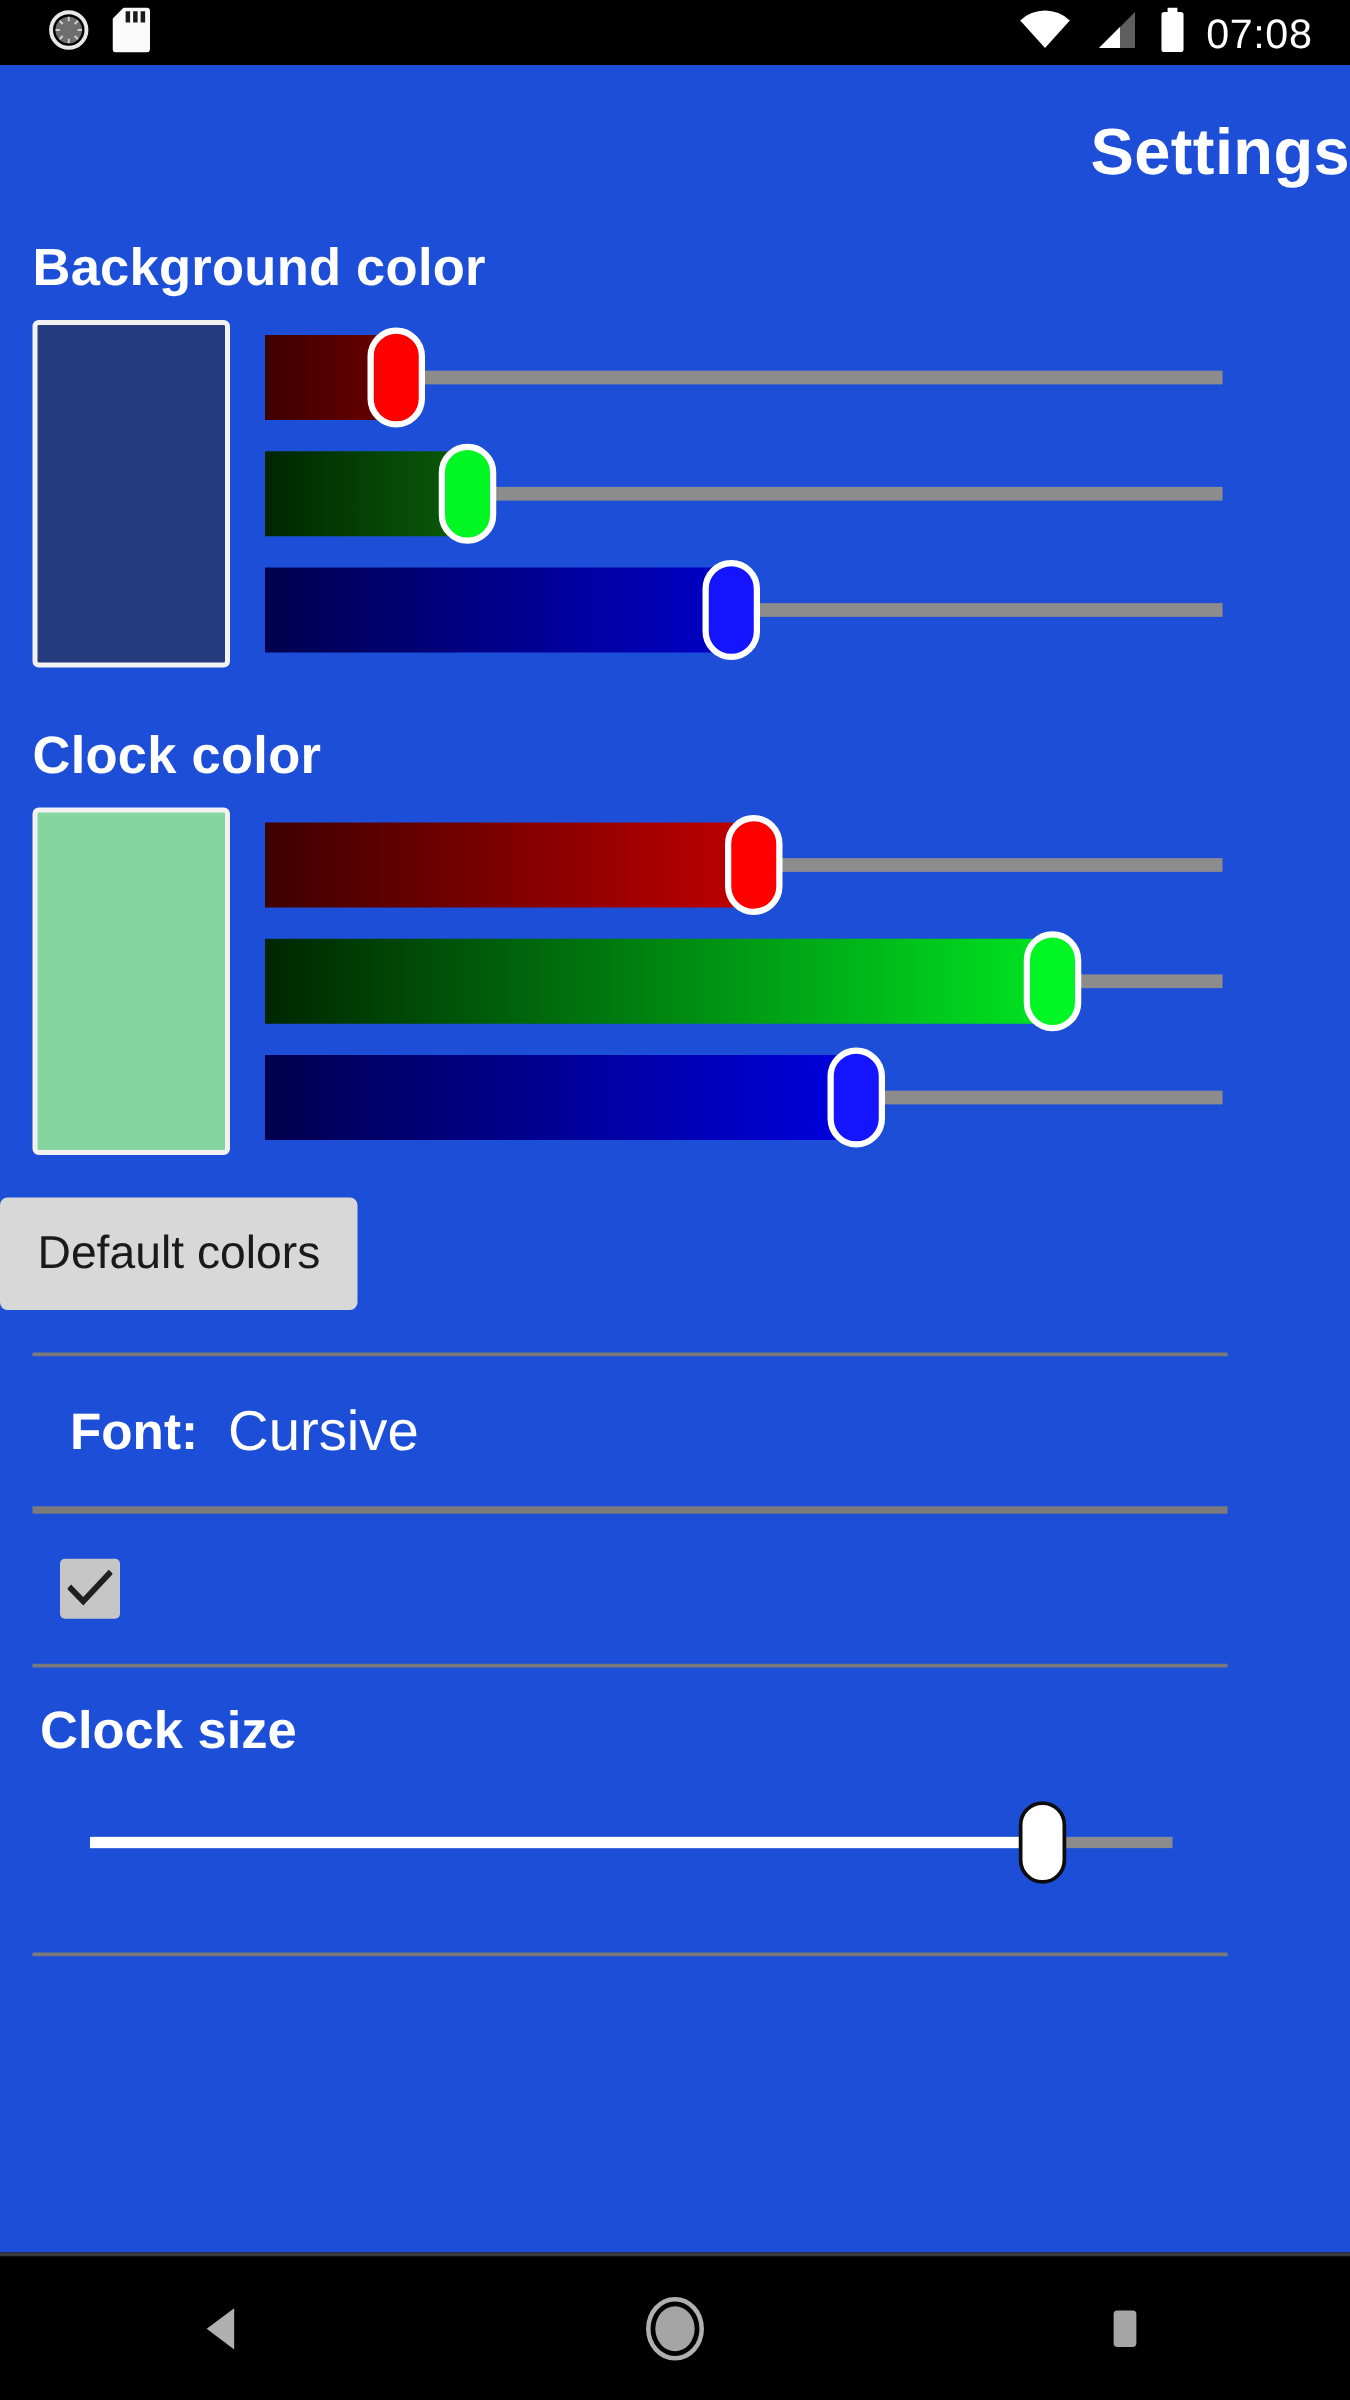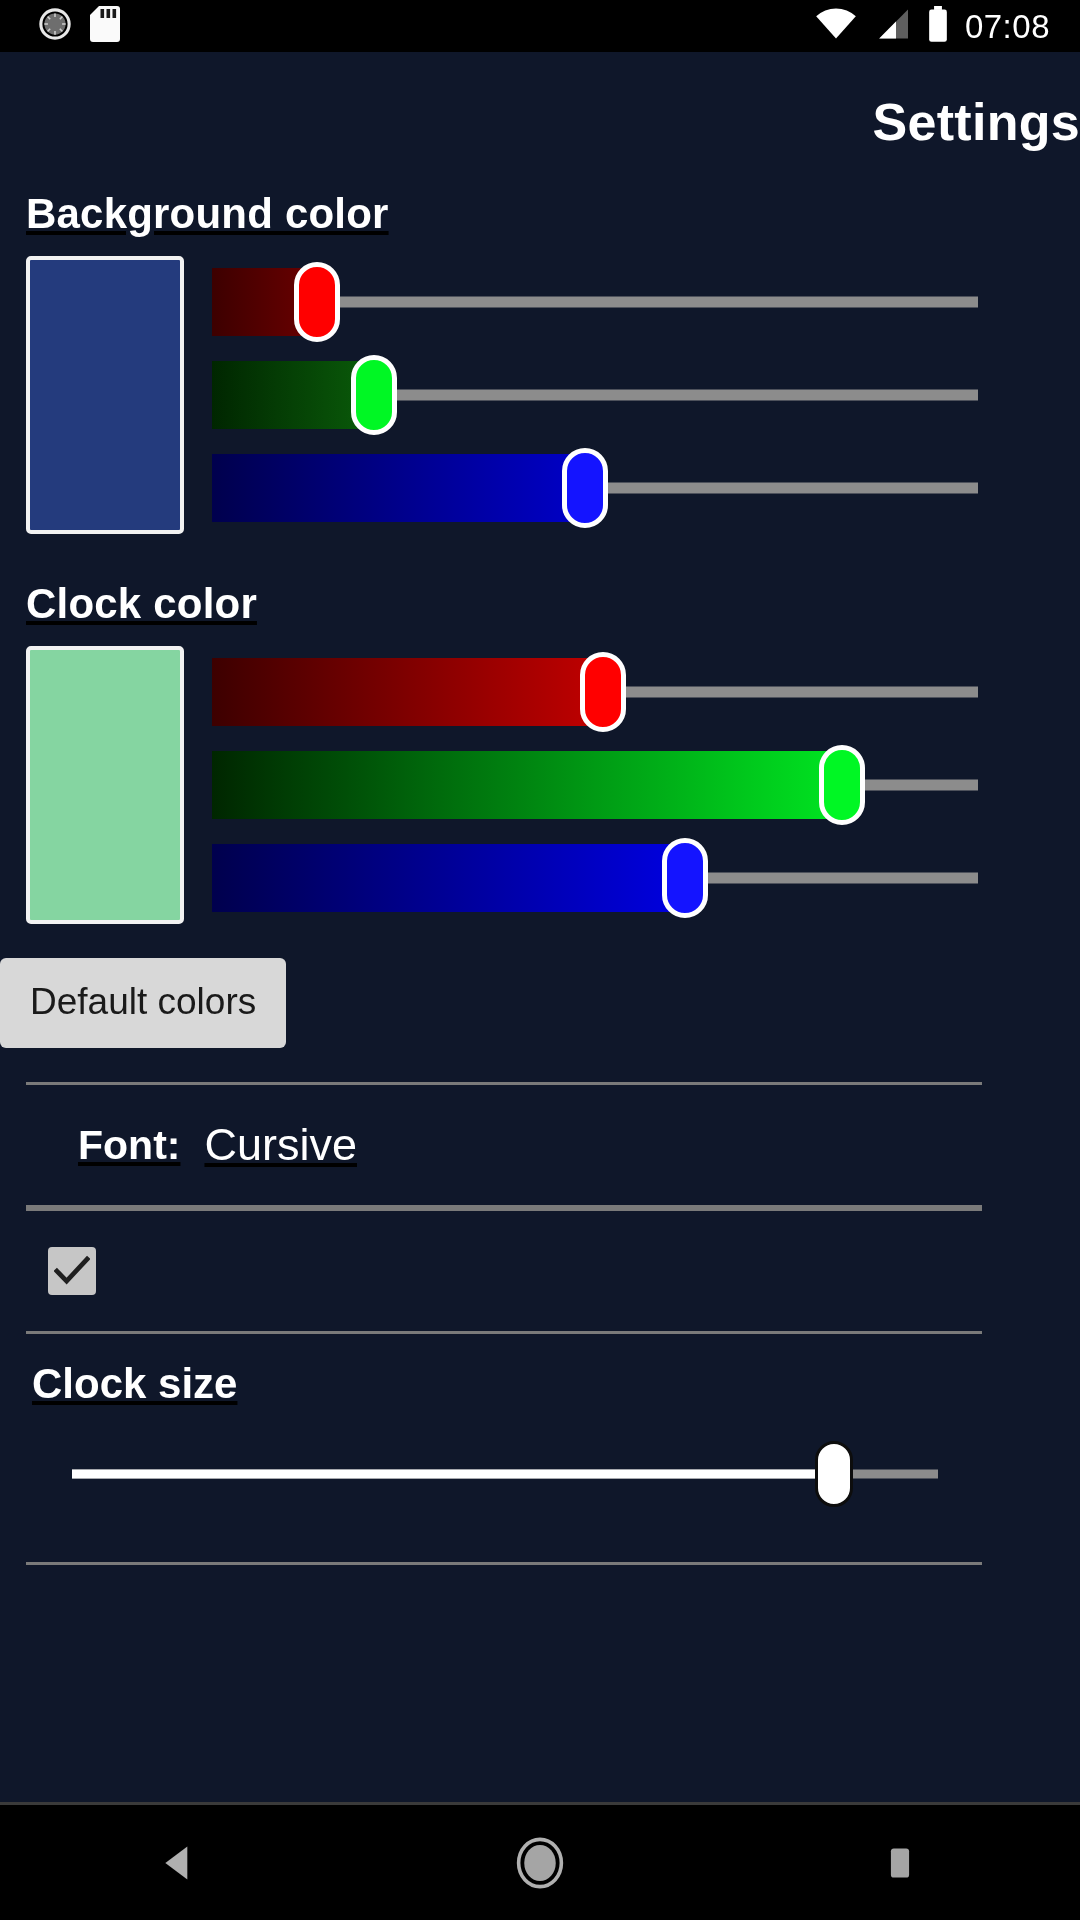--- a/index.html
+++ b/index.html
@@ -21,21 +21,21 @@
   .sb-time{ color:#fff; font-size:33px; font-weight:400; letter-spacing:0.5px; line-height:1; }
 
   
   .title{
     position:absolute; top:92px; left:0; width:1080px;
     text-align:right; color:#fff;
     font-size:52px; font-weight:700; letter-spacing:0.3px;
   }
 
   
-  .content{ position:absolute; top:190px; left:0; width:1008px; height:1610px;text-decoration:underline; }
+  .content{ position:absolute; top:190px; left:0; width:1008px; height:1610px; }
 
   .section-head{
     color:#fff; font-size:42px; font-weight:700;
     padding-left:26px; letter-spacing:0.2px;
   }
 
   .color-block{ display:flex; padding-left:26px; padding-right:30px; }
 
   .swatch{
     width:158px; height:278px;
@@ -67,21 +67,21 @@
   .btn{
     display:inline-block; background:#d8d8d8; color:#1a1a1a;
     font-size:37px; border-radius:6px;
     padding:23px 30px 25px 30px; border:none;
     font-family:"Liberation Sans", sans-serif;
   }
 
   .divider{ height:3px; background:#7a7a7a; margin:0 26px; }
 
   .row{ display:flex; align-items:center; padding-left:48px; height:120px; }
-  .row-font{ padding-left:78px; }
+  .row-font{ padding-left:56px; }
   .lbl-bold{ color:#fff; font-size:41px; font-weight:700; }
   .lbl-norm{ color:#fff; font-size:45px; font-weight:400; margin-left:24px; }
 
   .cbox{
     width:48px; height:48px; background:#c6c6c6; border-radius:4px;
     position:relative; flex:0 0 auto;
   }
   .cbox svg{ position:absolute; left:6px; top:7px; }
   .cb-label{ color:#fff; font-size:41px; margin-left:32px; }
 
@@ -100,21 +100,21 @@
   .navbar{
     position:absolute; bottom:0; left:0; width:1080px; height:118px;
     background:#000; display:flex; align-items:center; justify-content:space-around;
     border-top:3px solid #3a3a3a;
   }
   .nav-btn{ width:150px; height:118px; display:flex; align-items:center; justify-content:center; }
 </style>
 </head>
 <body>
 
-<div id="screen" style="background: #0f172a;">
+<div id="screen" style="background: #1d4ed8;">
 
   <div class="statusbar">
     <div class="sb-left">
       <span>
         <svg width="34" height="34" viewBox="0 0 24 24">
           <circle cx="12" cy="12" r="10" fill="none" stroke="#e8e8e8" stroke-width="2.2"></circle>
           <circle cx="12" cy="12" r="7.5" fill="#6e6e6e"></circle>
           <g stroke="#cfcfcf" stroke-width="1.1">
             <line x1="12" y1="4.5" x2="12" y2="7"></line>
               <line x1="12" y1="17" x2="12" y2="19.5"></line>

